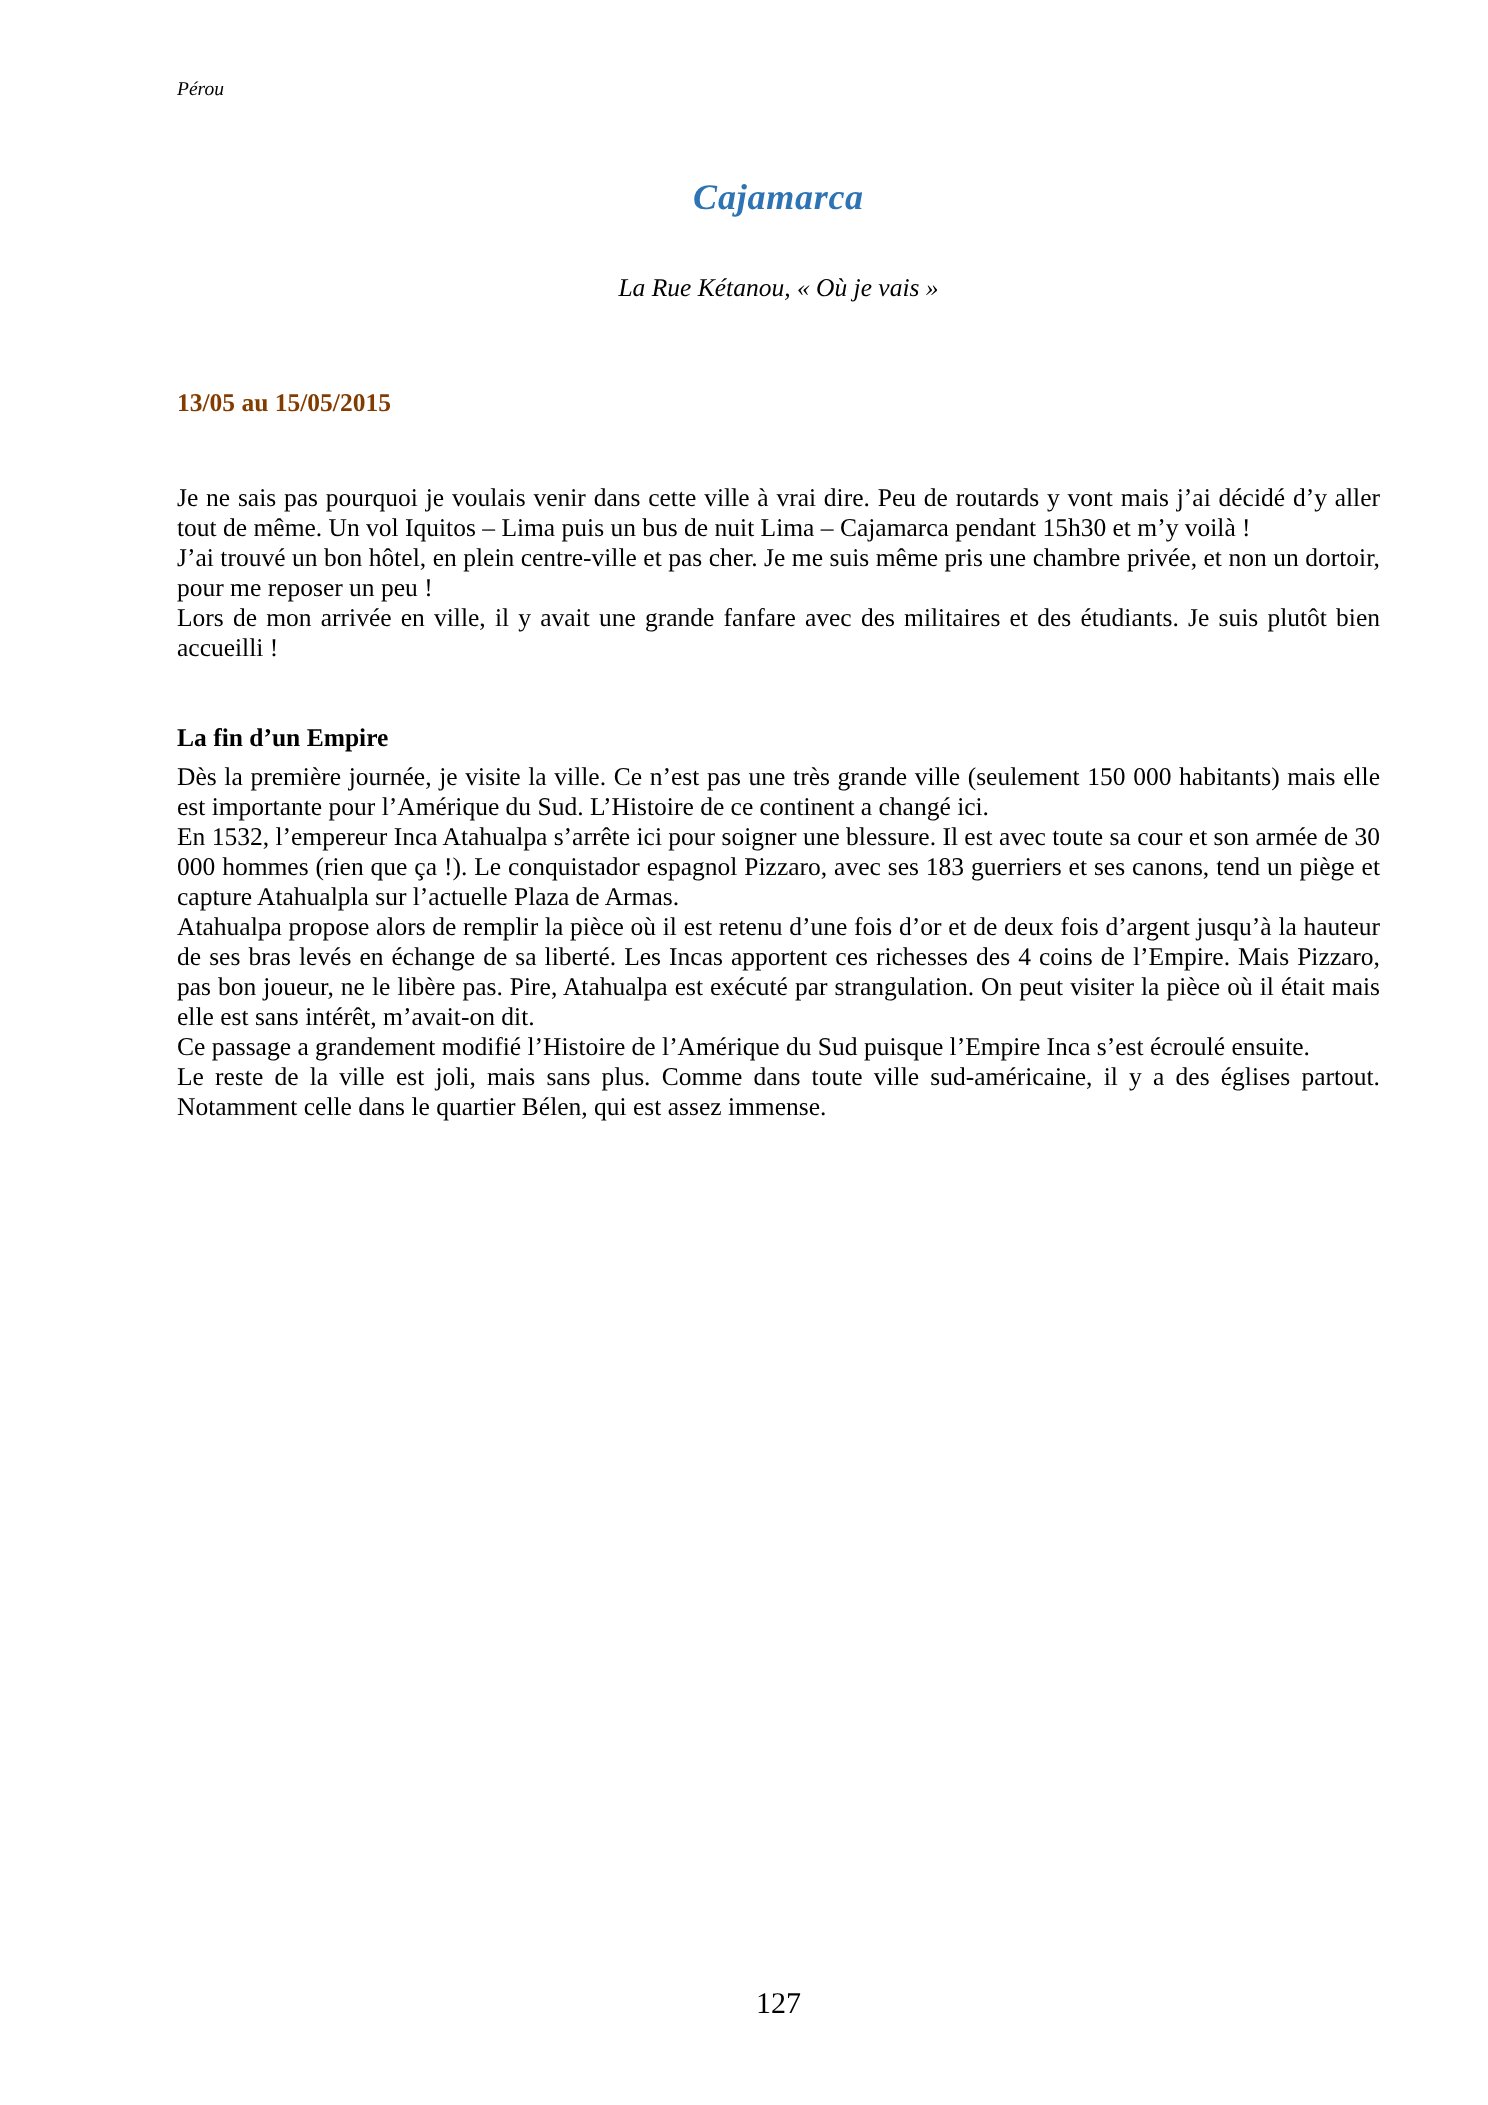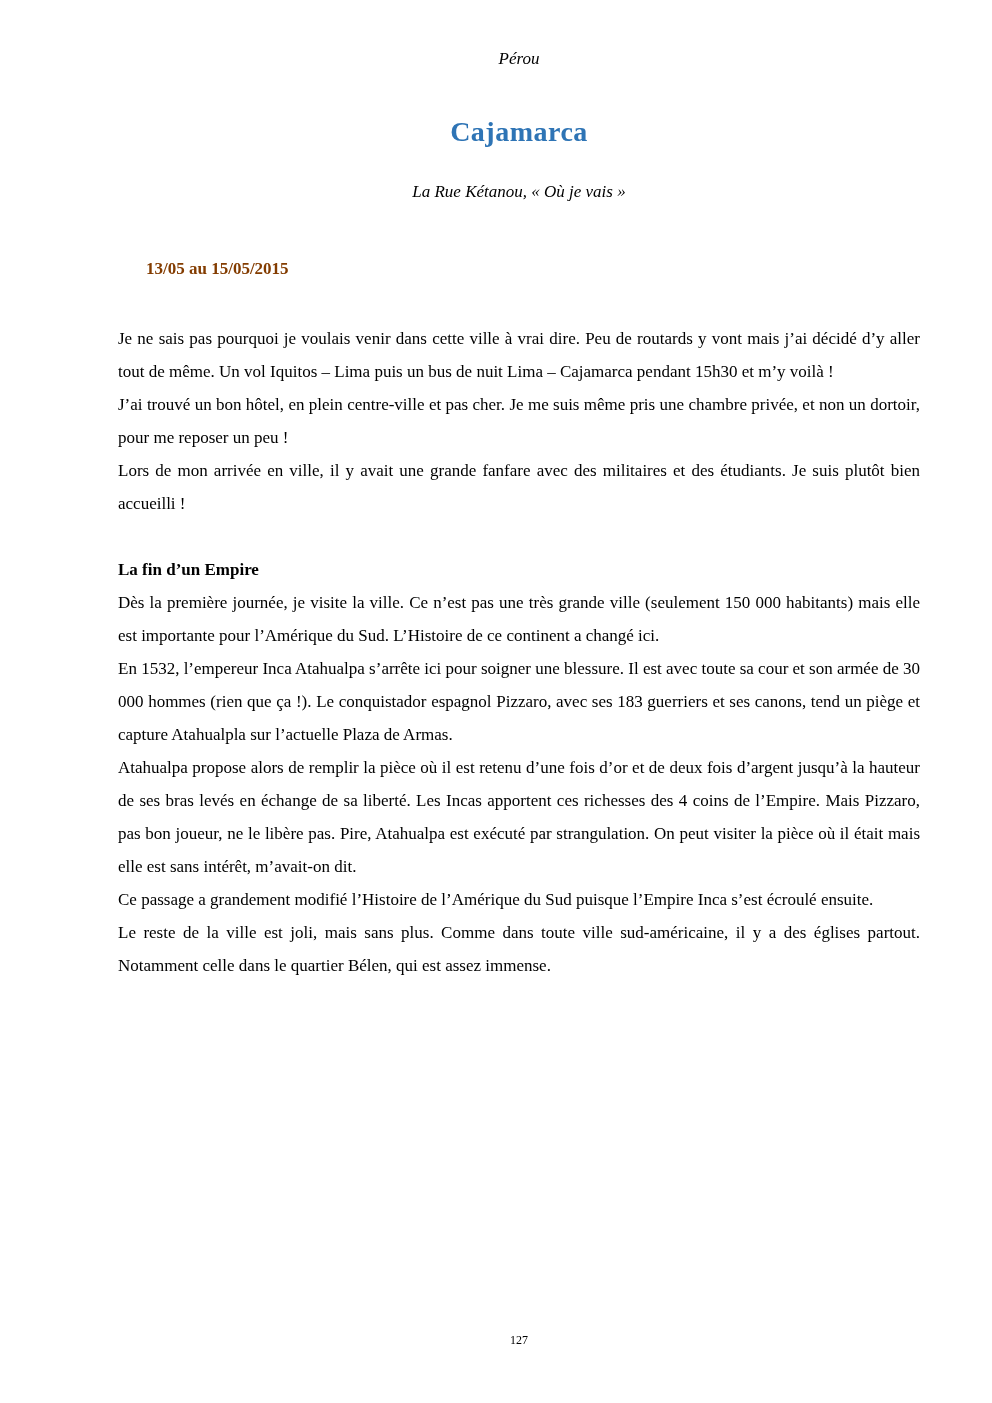--- a/index.html
+++ b/index.html
@@ -12,75 +12,75 @@
     height: 1403px;
     background: #ffffff;
     color: var(--text, #000000);
     font-family: "Liberation Serif", serif;
     font-size: 17px;
     padding: 48px 72px 0 118px;
     overflow: hidden;
   }
 
   .running-header {
-    text-align: center;
+    text-align: left;
     font-style: italic;
-    font-size: 17px;
+    font-size: 13px;
     line-height: 22px;
   }
 
   .chapter-title {
     margin-top: 46px;
     text-align: center;
     color: var(--title_blue, #2E74B5);
-    font-size: 28px;
+    font-size: 24px;
+    font-style: italic;
     font-weight: bold;
     letter-spacing: 0.5px;
     line-height: 32px;
   }
 
   .epigraph {
     margin-top: 26px;
     text-align: center;
     font-style: italic;
     line-height: 36px;
   }
   .epigraph .attribution {
     line-height: 36px;
   }
 
   .date-heading {
     margin-top: 46px;
     font-weight: bold;
     color: var(--date_brown, #833C00);
     line-height: 26px;
-    margin-left: 28px;
   }
 
   .body-copy p {
     text-align: justify;
-    line-height: 33px;
+    line-height: 20px;
   }
   .body-copy p.first {
     margin-top: 40px;
   }
 
   .section-heading {
     margin-top: 33px;
     font-weight: bold;
     line-height: 33px;
   }
 
   .page-number {
     position: absolute;
     bottom: 55px;
     left: 118px;
     right: 72px;
     text-align: center;
-    font-size: 12px;
+    font-size: 20px;
   }
 </style>
 </head>
 <body>
 
 <div class="page">
 
   <div class="running-header">Pérou</div>
 
   <h1 class="chapter-title">Cajamarca</h1>

